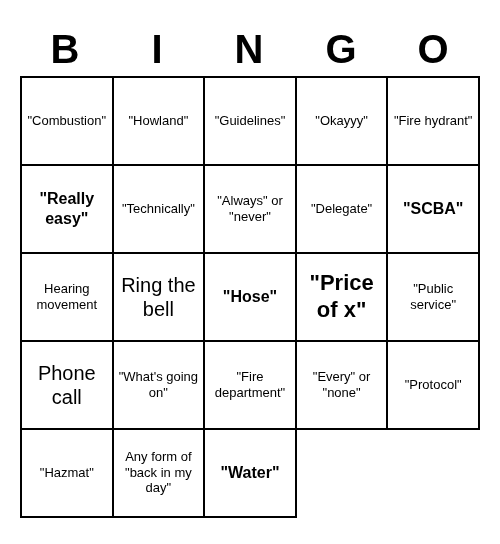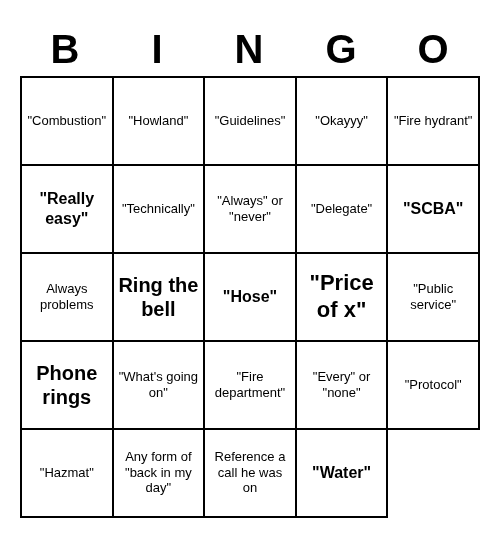--- a/index.html
+++ b/index.html
@@ -43,21 +43,21 @@
       justify-content: center;
       text-align: center;
       padding: 6px 4px;
       line-height: 1.2;
     }
     .cell span {
       font-size: 13px;
     }
     .cell.large span {
       font-size: 20px;
-      font-weight: bold;
+      font-weight: normal;
     }
     .cell.xlarge span {
       font-size: 22px;
       font-weight: bold;
     }
     .cell.medium span {
       font-size: 16px;
       font-weight: bold;
     }
   </style>
@@ -97,55 +97,52 @@
       <div class="cell">
         <span>"Always" or "never"</span>
       </div>
       <div class="cell">
         <span>"Delegate"</span>
       </div>
       <div class="cell medium">
         <span>"SCBA"</span>
       </div>
       <div class="cell">
-        <span>Always problems</span>
+        <span>Hearing movement</span>
       </div>
       <div class="cell large">
         <span>Ring the bell</span>
       </div>
       <div class="cell medium">
         <span>"Hose"</span>
       </div>
       <div class="cell xlarge">
         <span>"Price of x"</span>
       </div>
       <div class="cell">
         <span>"Public service"</span>
       </div>
       <div class="cell large">
-        <span>Phone rings</span>
+        <span>Phone call</span>
       </div>
       <div class="cell">
         <span>"What's going on"</span>
       </div>
       <div class="cell">
         <span>"Fire department"</span>
       </div>
       <div class="cell">
         <span>"Every" or "none"</span>
       </div>
       <div class="cell">
         <span>"Protocol"</span>
       </div>
       <div class="cell">
         <span>"Hazmat"</span>
       </div>
       <div class="cell">
         <span>Any form of "back in my day"</span>
       </div>
-      <div class="cell">
-        <span>Reference a call he was on</span>
-      </div>
       <div class="cell medium">
         <span>"Water"</span>
       </div>
     </div>
 </div>
 
 </body></html>

